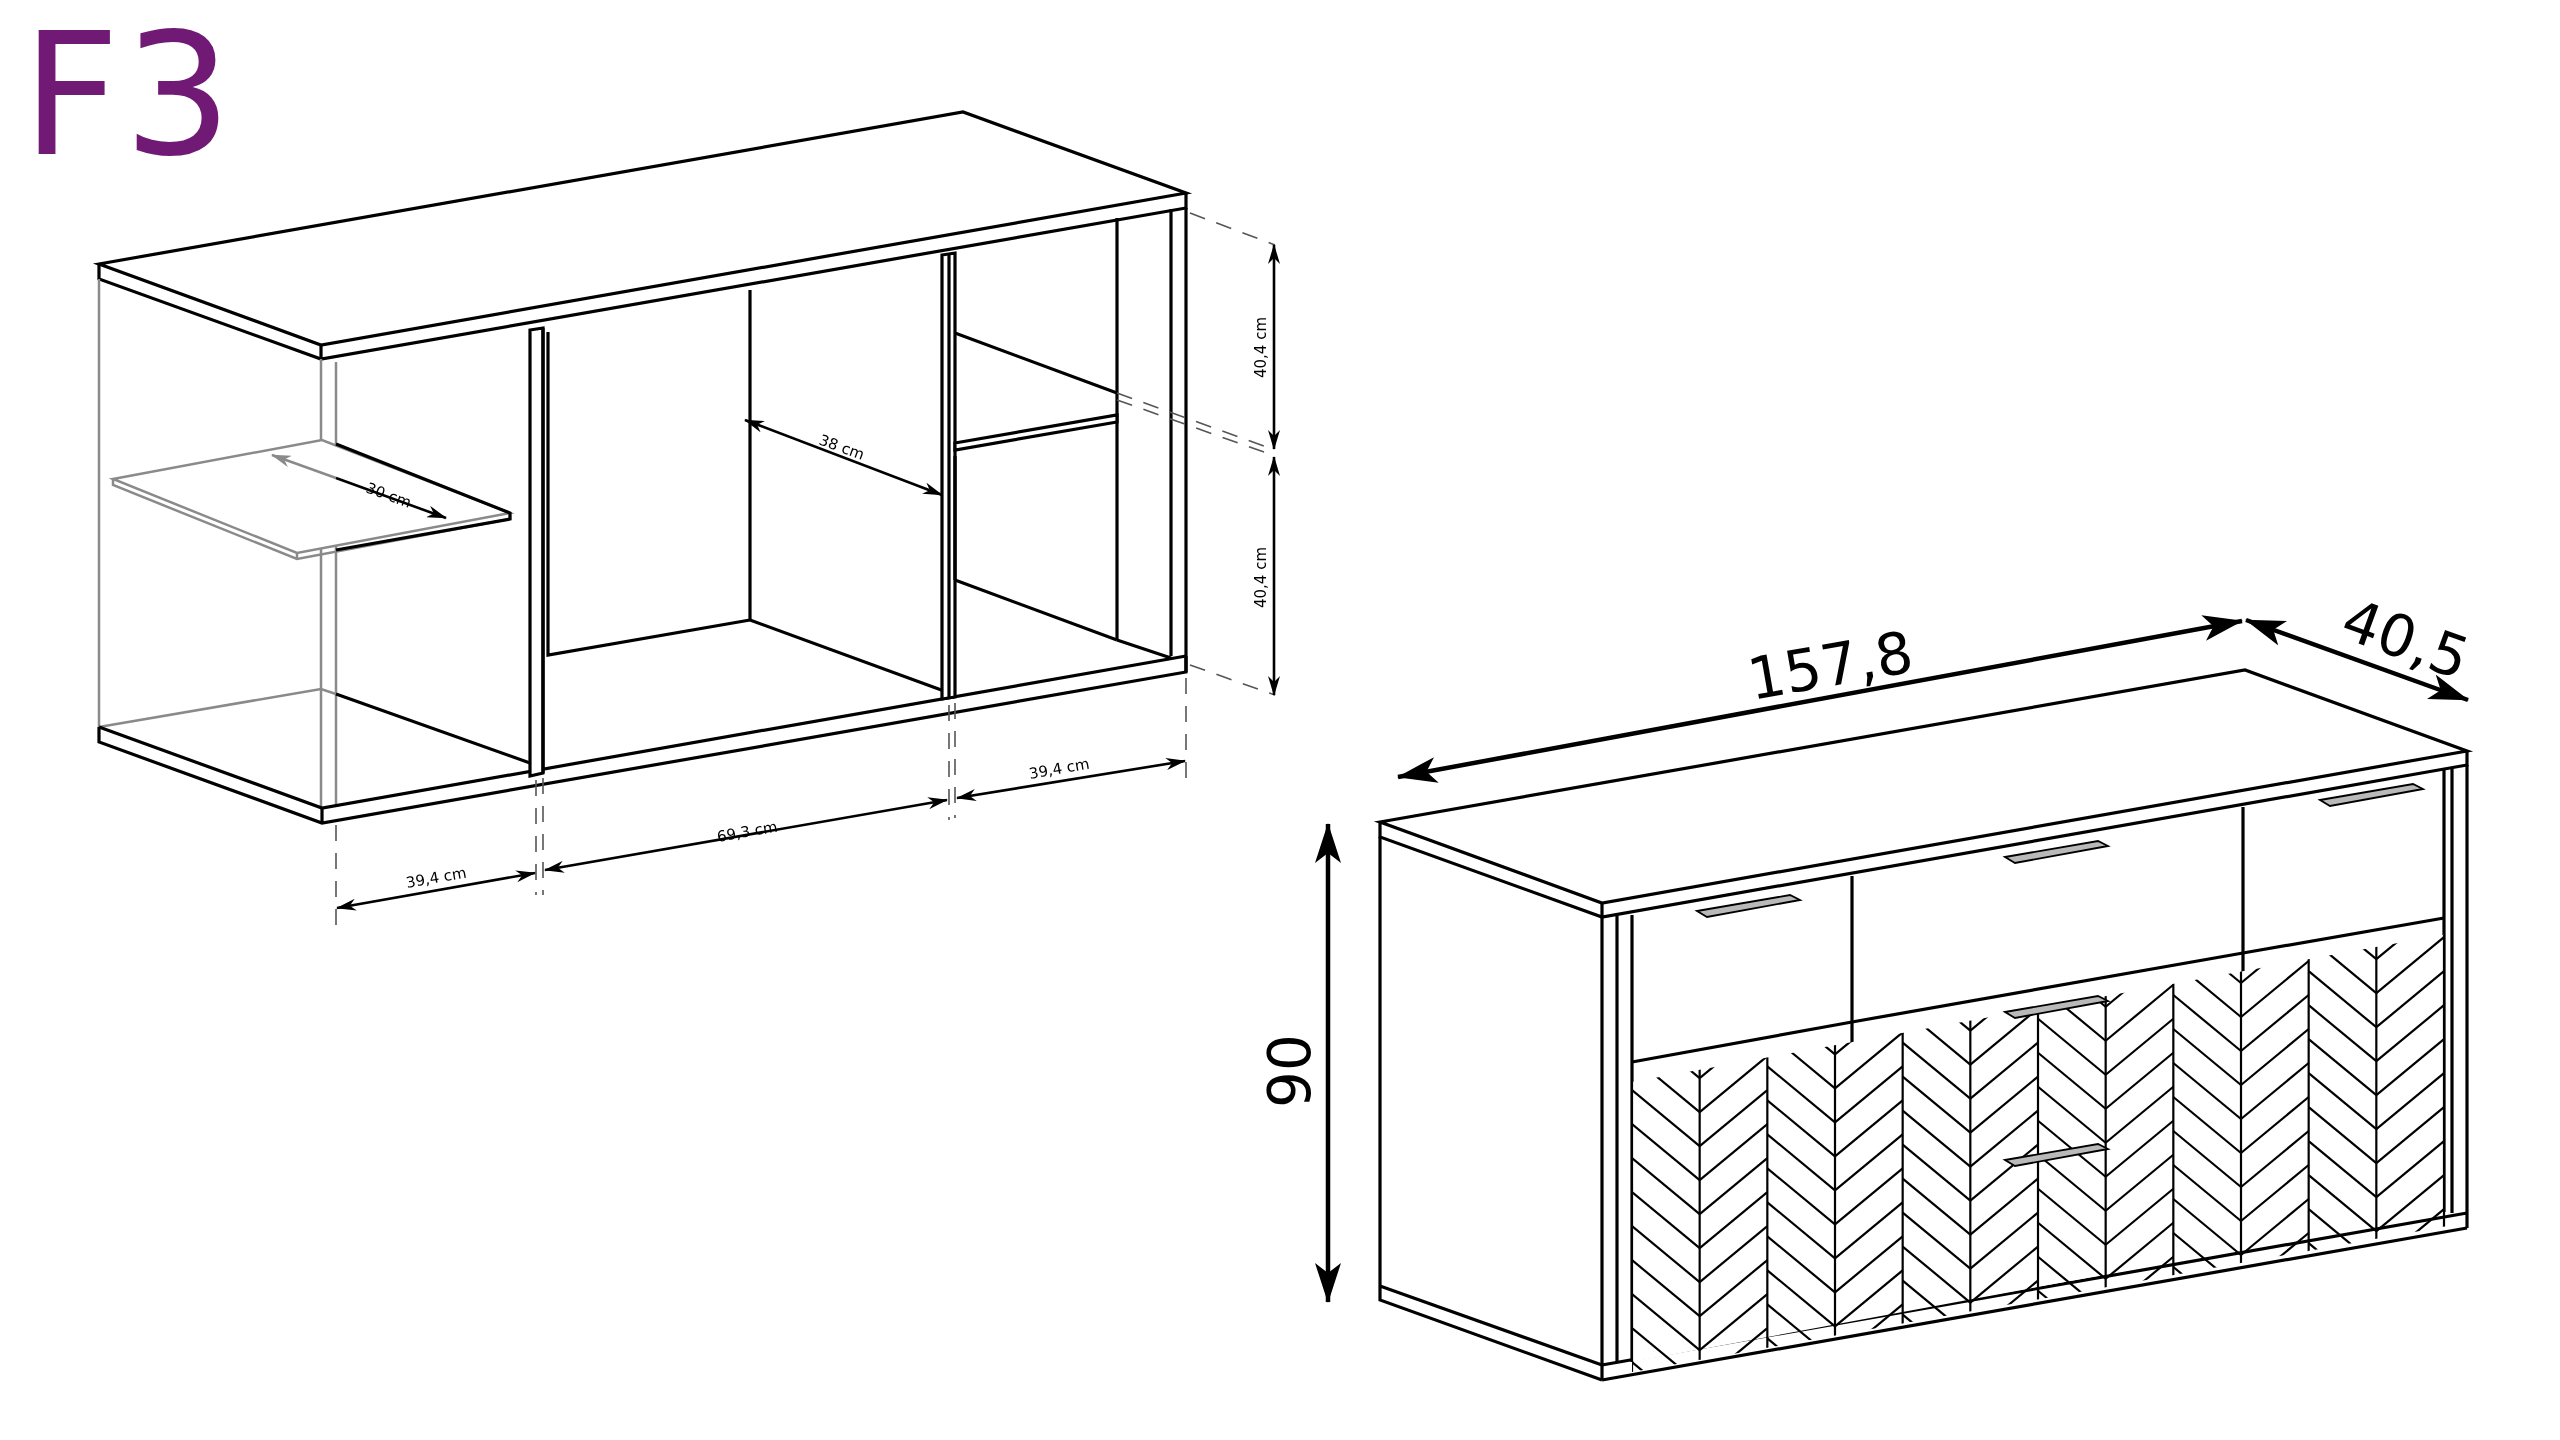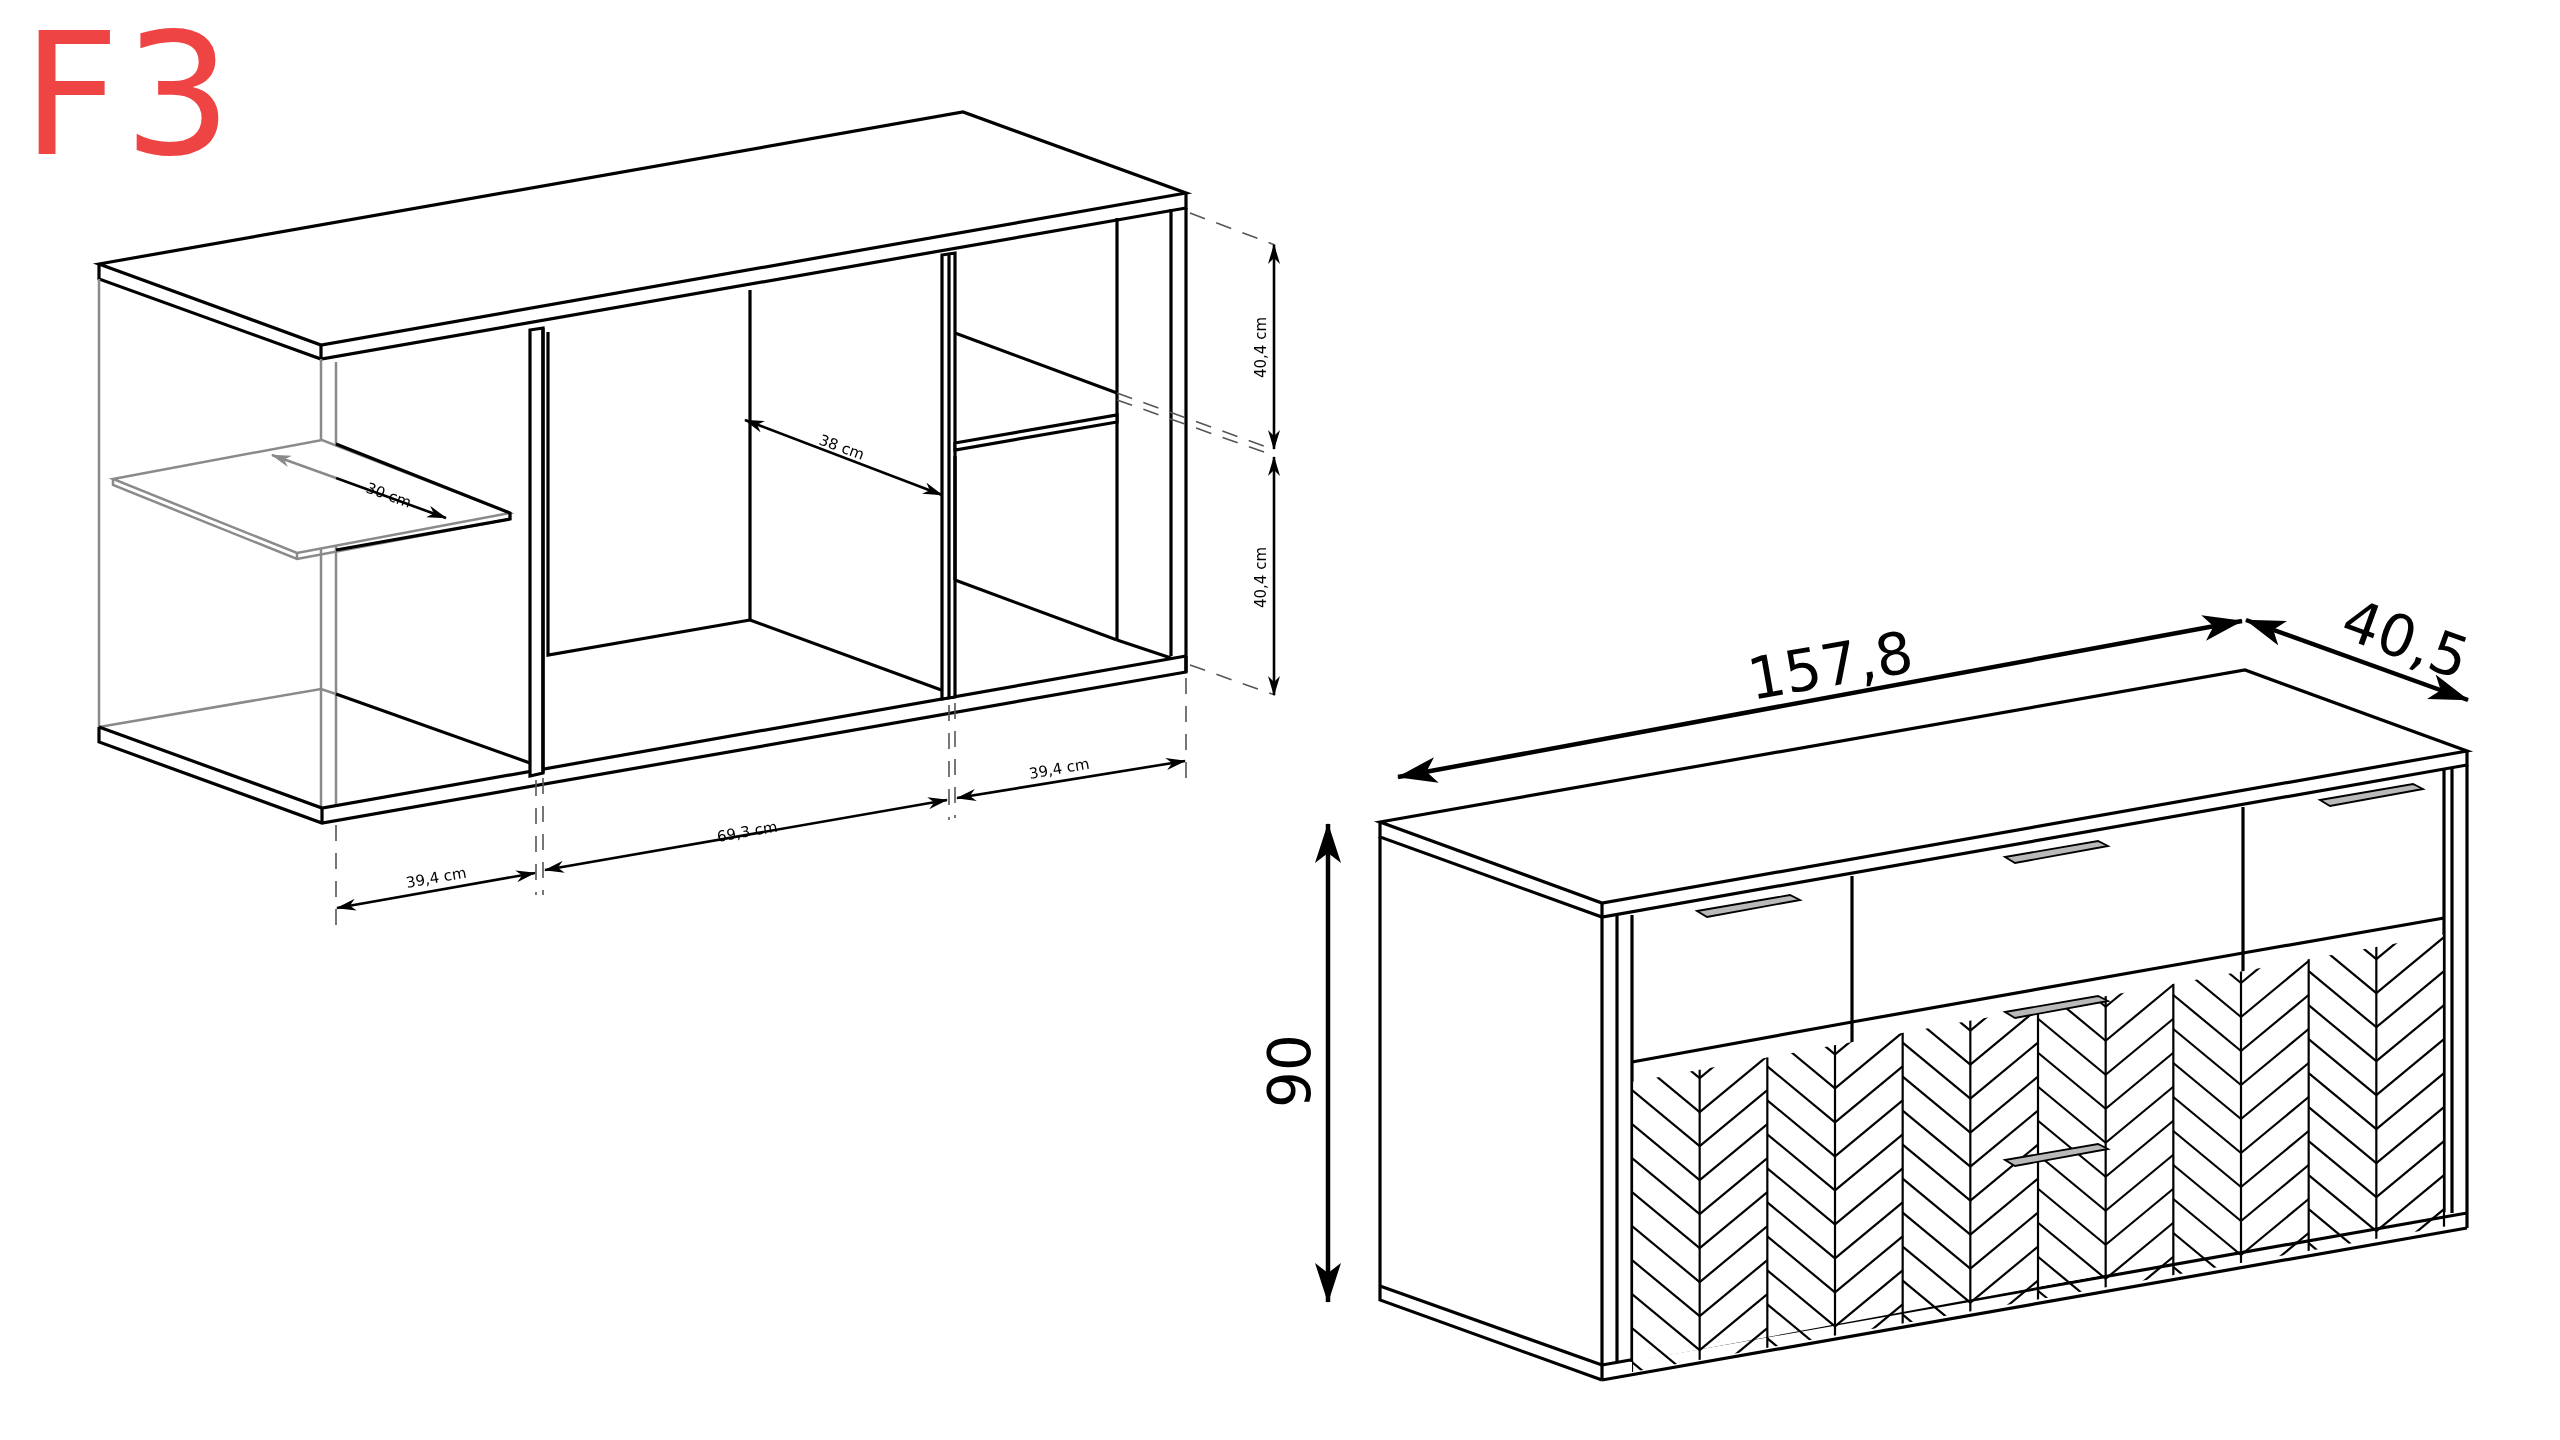--- a/index.html
+++ b/index.html
@@ -1,17 +1,17 @@
 <!DOCTYPE html>
 <html><head>
 <meta charset="utf-8">
 <style>
   html, body { margin: 0; padding: 0; background: #ffffff; }
   body { width: 2560px; height: 1440px; position: relative; overflow: hidden; font-family: "DejaVu Sans", sans-serif; }
-  #title { position: absolute; left: 22px; top: 10px; font-size: 170px; line-height: 1; color: #ef4444; font-family: "DejaVu Sans", sans-serif; letter-spacing: 4px; }
+  #title { position: absolute; left: 22px; top: 10px; font-size: 170px; line-height: 1; color: #701a75; font-family: "DejaVu Sans", sans-serif; letter-spacing: 4px; }
   svg { position: absolute; left: 0; top: 0; }
   .ln { stroke: #000; stroke-width: 3.2; fill: none; stroke-linejoin: miter; }
   .lnf { stroke: #000; stroke-width: 3.2; fill: #fff; stroke-linejoin: miter; }
   .gray { stroke: #8a8a8a; stroke-width: 2.5; fill: none; }
   .grayf { stroke: #8a8a8a; stroke-width: 2.5; fill: #fff; }
   .dash { stroke: #555; stroke-width: 1.6; fill: none; stroke-dasharray: 16 12; }
   .dim { stroke: #000; stroke-width: 2.6; fill: none; }
   .dimbig { stroke: #000; stroke-width: 4.5; fill: none; }
   .handle { fill: #b9b9b9; stroke: #000; stroke-width: 1.8; }
   .herr { stroke: #000; stroke-width: 2.2; fill: none; }

